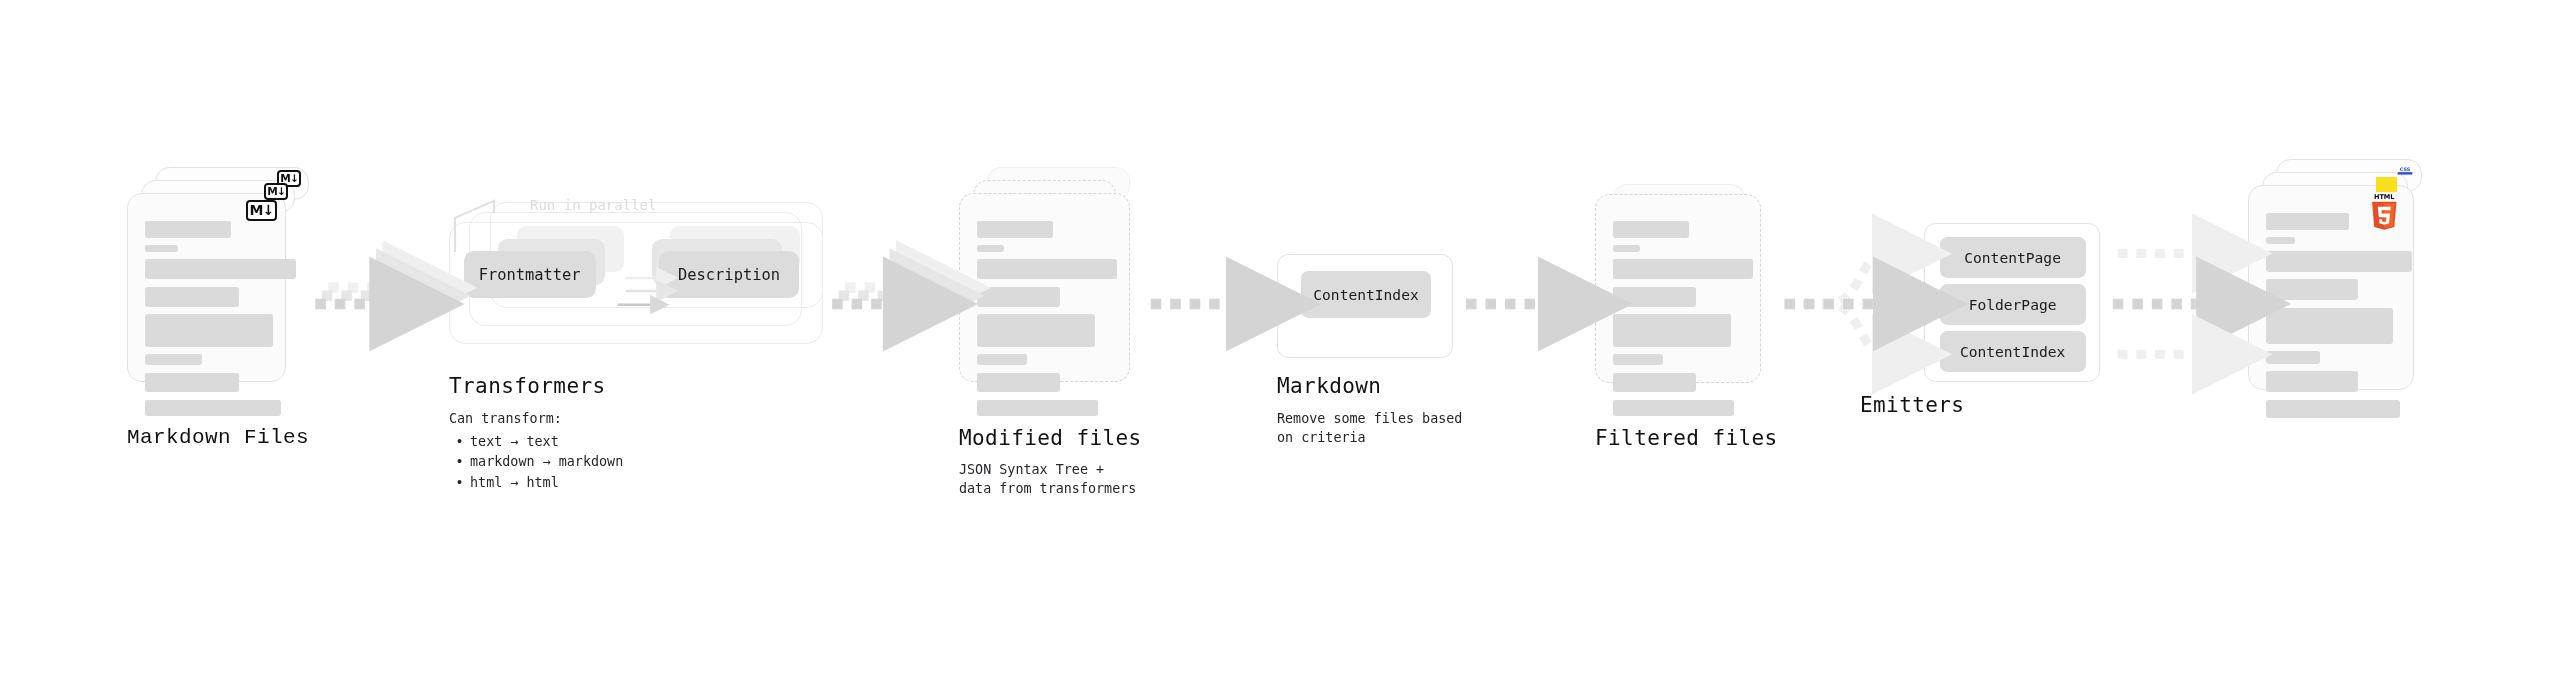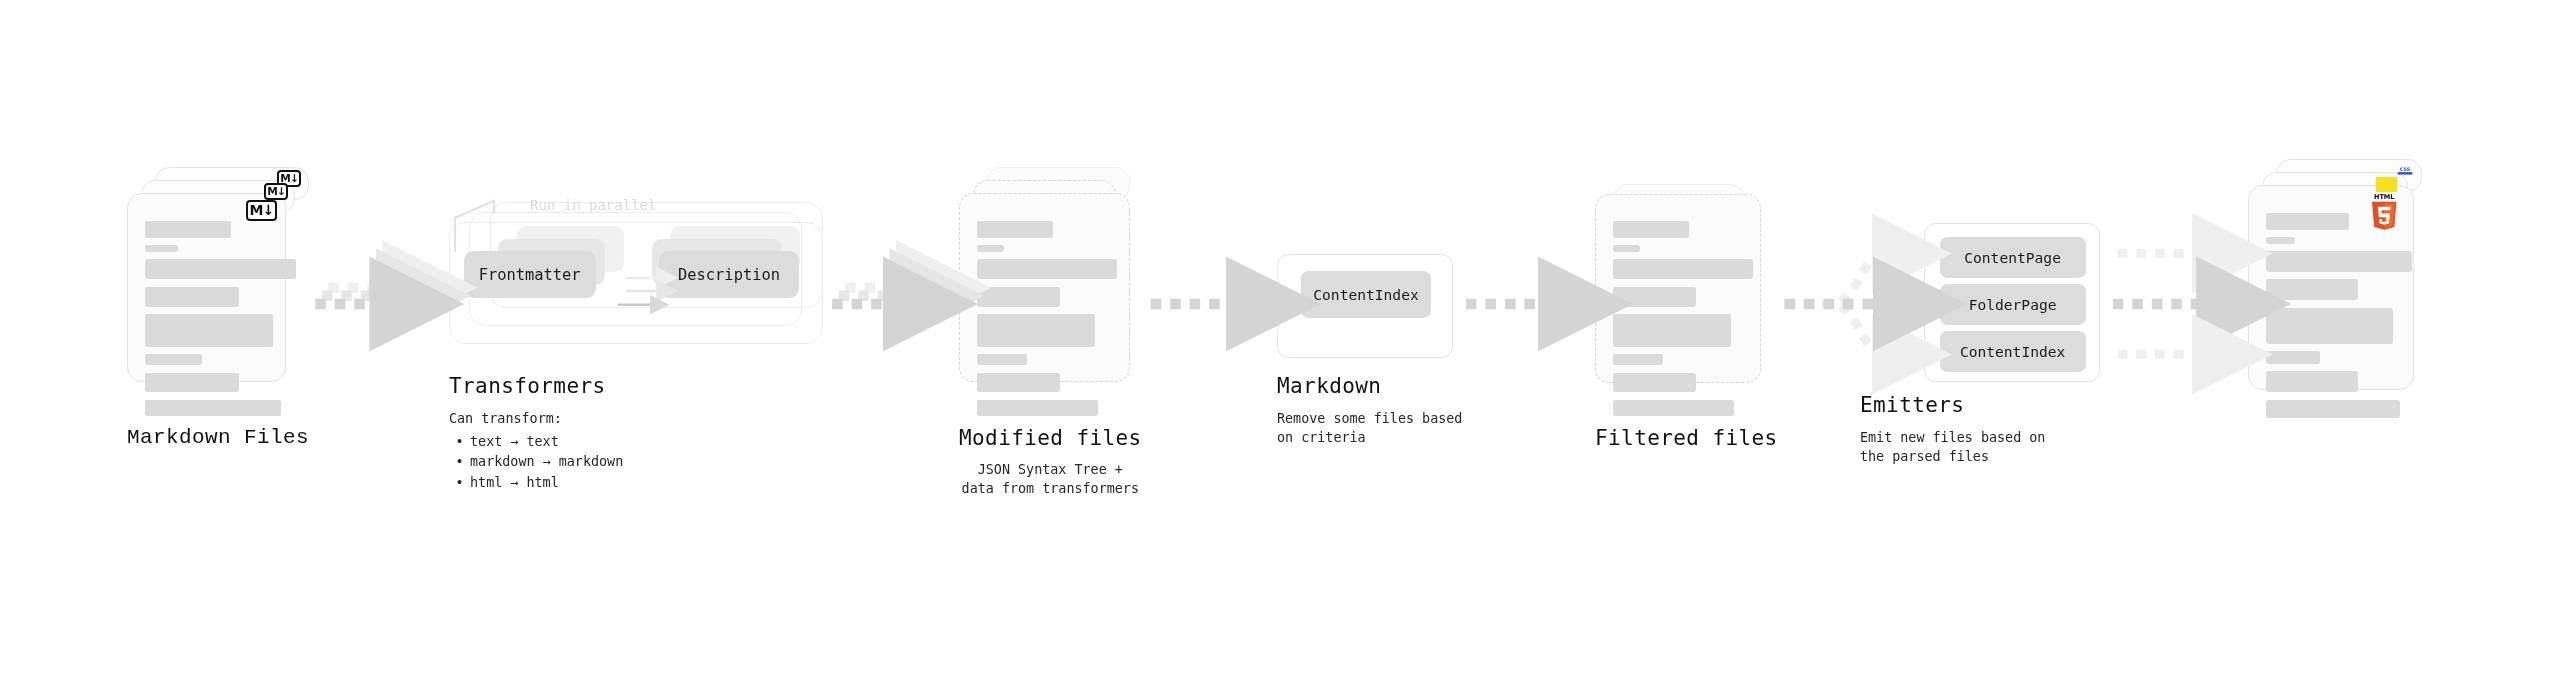--- a/index.html
+++ b/index.html
@@ -183,21 +183,21 @@
       <div class="bar" style="width:18%;height:6.5px;"></div>
       <div class="bar" style="width:93%;height:20.3px;"></div>
       <div class="bar" style="width:55%;height:20.3px;"></div>
       <div class="bar" style="width:78%;height:32.5px;"></div>
       <div class="bar" style="width:33%;height:11.4px;"></div>
       <div class="bar" style="width:55%;height:19.5px;"></div>
       <div class="bar" style="width:80%;height:16.3px;"></div>
     </div>
   </div>
 
-  <div class="caption" style="left:959px;top:426px;text-align:center;">
+  <div class="caption" style="left:959px;top:426px;">
     <div class="cap-title">Modified files</div>
     <div class="cap-sub tight">JSON Syntax Tree +
 data from transformers</div>
   </div>
 
   <div class="pbox" style="left:1277px;top:254px;width:176px;height:104px;">
     <div class="pitem" style="left:23px;top:16.3px;width:130px;height:47px;">ContentIndex</div>
   </div>
 
   <div class="caption" style="left:1277px;top:374px;">
@@ -227,22 +227,20 @@
   </div>
 
   <div class="pbox" style="left:1924px;top:223px;width:176px;height:159px;">
     <div class="pitem" style="left:14.6px;top:13px;width:146px;height:41px;">ContentPage</div>
     <div class="pitem" style="left:14.6px;top:60px;width:146px;height:41px;">FolderPage</div>
     <div class="pitem" style="left:14.6px;top:107px;width:146px;height:41px;">ContentIndex</div>
   </div>
 
   <div class="caption" style="left:1860px;top:393px;">
     <div class="cap-title">Emitters</div>
-    <div class="cap-sub">Emit new files based on
-the parsed files</div>
   </div>
 
   <div class="stack" style="left:2248px;top:159px;width:195px;height:252px;">
     <div class="card back" style="left:28px;top:0;width:146px;height:32.5px;"></div>
     <div class="card back" style="left:14px;top:13px;width:146px;height:32.5px;"></div>
     <div class="card" style="left:0;top:26px;width:166px;height:205px;"></div>
 
     <div class="css-badge" style="left:148px;top:4.9px;width:18px;height:13px;">
       <svg viewBox="0 0 22 16" width="18" height="13">
         <text x="11" y="8" font-size="6" font-family="DejaVu Sans, sans-serif" font-weight="bold" fill="#264de4" text-anchor="middle">CSS</text>

